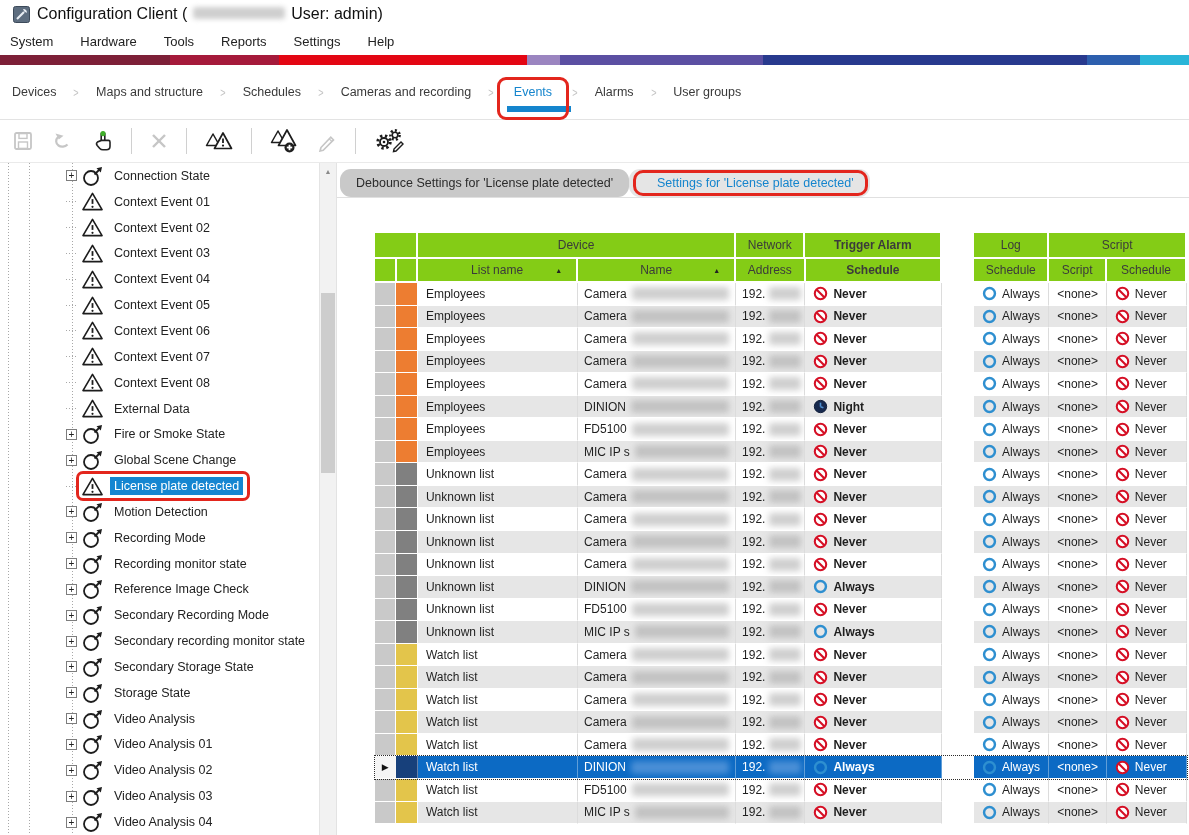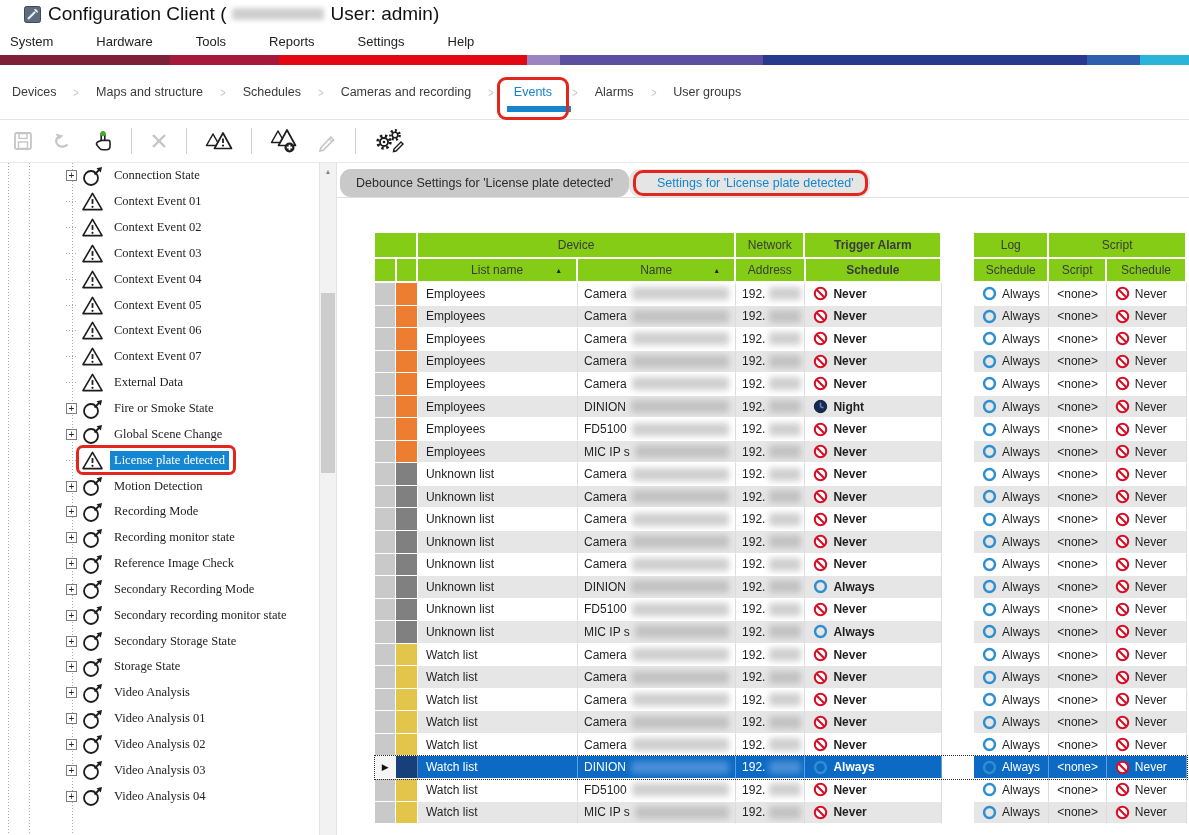--- a/index.html
+++ b/index.html
@@ -3,26 +3,26 @@
 <meta charset="utf-8">
 <style>
   * { box-sizing: border-box; }
   html,body { margin:0; padding:0; }
   body {
     width:1189px; height:835px; overflow:hidden; background:#fff;
     font-family:"Liberation Sans", sans-serif; color:#1f1f1f; position:relative;
     -webkit-font-smoothing:antialiased;
   }
   
-  .titlebar { height:28px; display:flex; align-items:center; padding-left:24px; gap:7px; font-size:19px; color:#111; }
+  .titlebar { height:28px; display:flex; align-items:center; padding-left:13px; gap:7px; font-size:16px; color:#111; }
   .app-icon { width:17px; height:17px; flex:0 0 auto; }
   .blur-blob { display:inline-block; background:#cfcfcf; border-radius:3px; filter:blur(2.5px); }
   .title-blur { width:92px; height:12px; margin:0 6px; }
   
-  .menubar { height:27px; display:flex; align-items:center; padding-left:10px; gap:43px; font-size:13px; color:#222; }
+  .menubar { height:27px; display:flex; align-items:center; padding-left:10px; gap:27px; font-size:13px; color:#222; }
   .menu-item { cursor:default; }
   
   .supergraphic { height:10px;
     background:linear-gradient(to right,
       #7d2038 0%, #7d2038 14.3%, #a51a3b 14.3%, #a51a3b 23.5%,
       #e30613 23.5%, #e30613 44.3%, #9b85c0 44.3%, #9b85c0 47.1%,
       #5b4fa2 47.1%, #5b4fa2 64.2%, #283a8e 64.2%, #283a8e 91.4%,
       #2d5fae 91.4%, #2d5fae 95.9%, #2ab5d8 95.9%, #2ab5d8 100%);
   }
   
@@ -43,21 +43,21 @@
   .tree-panel { width:337px; position:relative; border-right:1px solid #e3e3e3; overflow:hidden; }
   .tree-vline { position:absolute; top:0; bottom:0; width:1px;
     background:repeating-linear-gradient(to bottom,#a8a8a8 0 1px,transparent 1px 3px); }
   .tree-items { position:absolute; inset:0; padding-left:0; }
   .tree-item { height:25.85px; display:flex; align-items:center; padding-left:66px; position:relative; white-space:nowrap; }
   .expand-box { width:11px; height:11px; border:1px solid #7d7d7d; background:#fff; color:#222;
     font-size:10px; line-height:9px; text-align:center; margin-right:4px; flex:0 0 auto; z-index:1; }
   .leaf-stub { width:11px; height:1px; margin-right:4px; flex:0 0 auto;
     background:repeating-linear-gradient(to right,#a8a8a8 0 1px,transparent 1px 3px); }
   .tree-icon { width:24px; height:22px; margin-right:5px; flex:0 0 auto; display:flex; align-items:center; }
-  .tree-label { font-size:12.5px; color:#222; padding:2px 4px;font-family:Liberation Serif, serif; }
+  .tree-label { font-size:12.5px; color:#222; padding:2px 4px; }
   .tree-item.selected .tree-label { background:#1586d1; color:#fff; }
   .anno-wrap { position:relative; display:flex; align-items:center; }
   .anno-wrap .red-box { top:-4px; left:-5px; right:-7px; bottom:-4px; border-radius:7px; }
   .tree-scrollbar { position:absolute; top:0; right:0; bottom:0; width:17px; background:#f2f2f2; border-left:1px solid #e4e4e4; }
   .sb-arrow { height:16px; display:flex; align-items:center; justify-content:center; font-size:7px; color:#8a8a8a; }
   .sb-thumb { position:absolute; left:1px; right:1px; top:130px; height:180px; background:#cdcdcd; }
   
   .right-panel { flex:1; position:relative; }
   .tabs { display:flex; align-items:flex-end; padding:6px 0 0 3px; border-bottom:1px solid #e0e0e0; }
   .tab { height:28px; line-height:28px; padding:0 16px; font-size:12.5px; white-space:nowrap;border-radius:11px; }
@@ -315,20 +315,33 @@
         <div class="tree-item">
           <div class="leaf-stub"></div>
           <span class="anno-wrap">
             <span class="tree-icon">
               <svg width="23" height="21" viewBox="0 0 24 22">
                 <path d="M12 2.5 L22 19.5 H2 Z" fill="#fff" stroke="#1d1d1d" stroke-width="1.7" stroke-linejoin="round"></path>
                 <line x1="12" y1="8.5" x2="12" y2="13.5" stroke="#1d1d1d" stroke-width="1.9"></line>
                 <circle cx="12" cy="16.6" r="1.15" fill="#1d1d1d"></circle>
               </svg>
             </span>
+            <span class="tree-label">Context Event 08</span>
+          </span>
+        </div>
+        <div class="tree-item">
+          <div class="leaf-stub"></div>
+          <span class="anno-wrap">
+            <span class="tree-icon">
+              <svg width="23" height="21" viewBox="0 0 24 22">
+                <path d="M12 2.5 L22 19.5 H2 Z" fill="#fff" stroke="#1d1d1d" stroke-width="1.7" stroke-linejoin="round"></path>
+                <line x1="12" y1="8.5" x2="12" y2="13.5" stroke="#1d1d1d" stroke-width="1.9"></line>
+                <circle cx="12" cy="16.6" r="1.15" fill="#1d1d1d"></circle>
+              </svg>
+            </span>
             <span class="tree-label">External Data</span>
           </span>
         </div>
         <div class="tree-item">
           <div class="expand-box">+</div>
           <span class="anno-wrap">
             <span class="tree-icon">
               <svg width="24" height="22" viewBox="0 0 24 22">
                 <circle cx="10" cy="13" r="7" fill="#fff" stroke="#1d1d1d" stroke-width="1.8"></circle>
                 <line x1="13.5" y1="9.5" x2="19" y2="4" stroke="#1d1d1d" stroke-width="1.8"></line>

